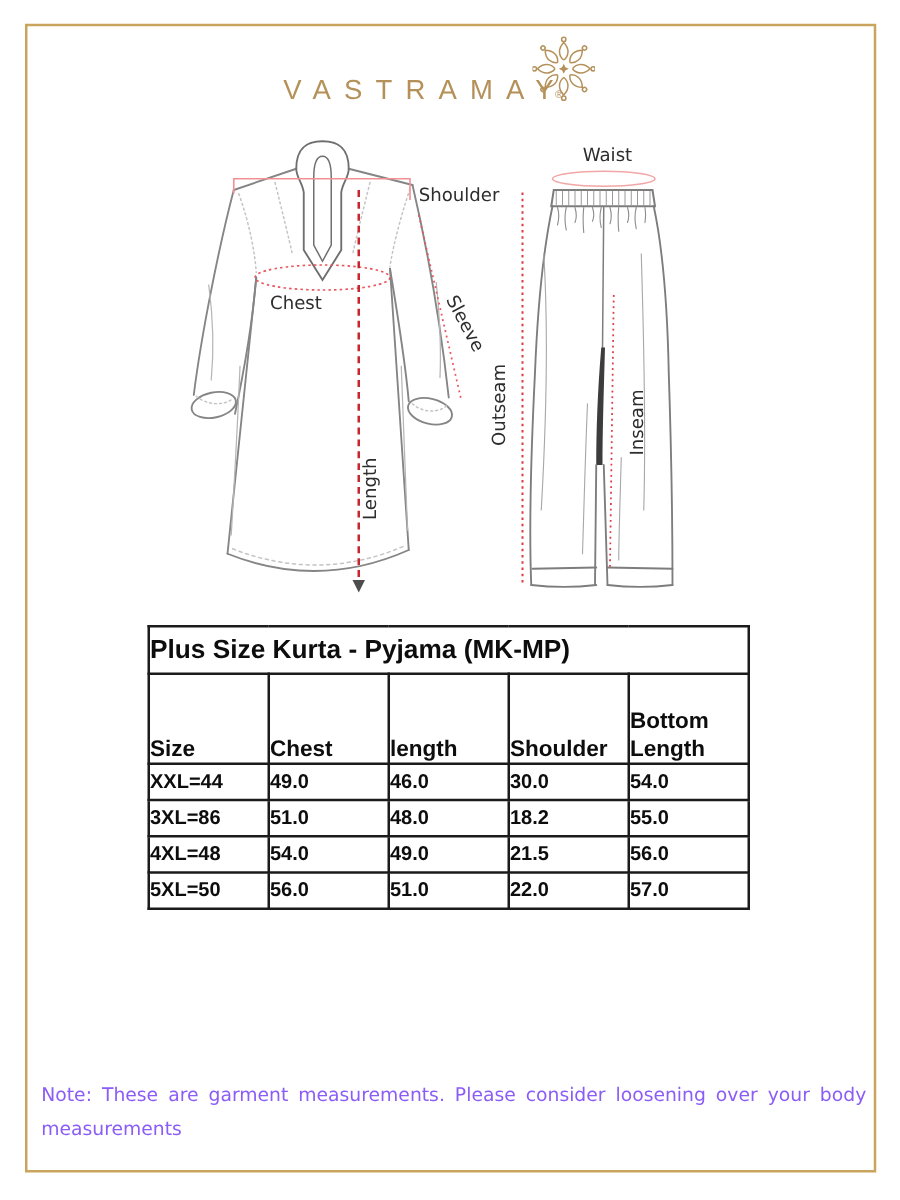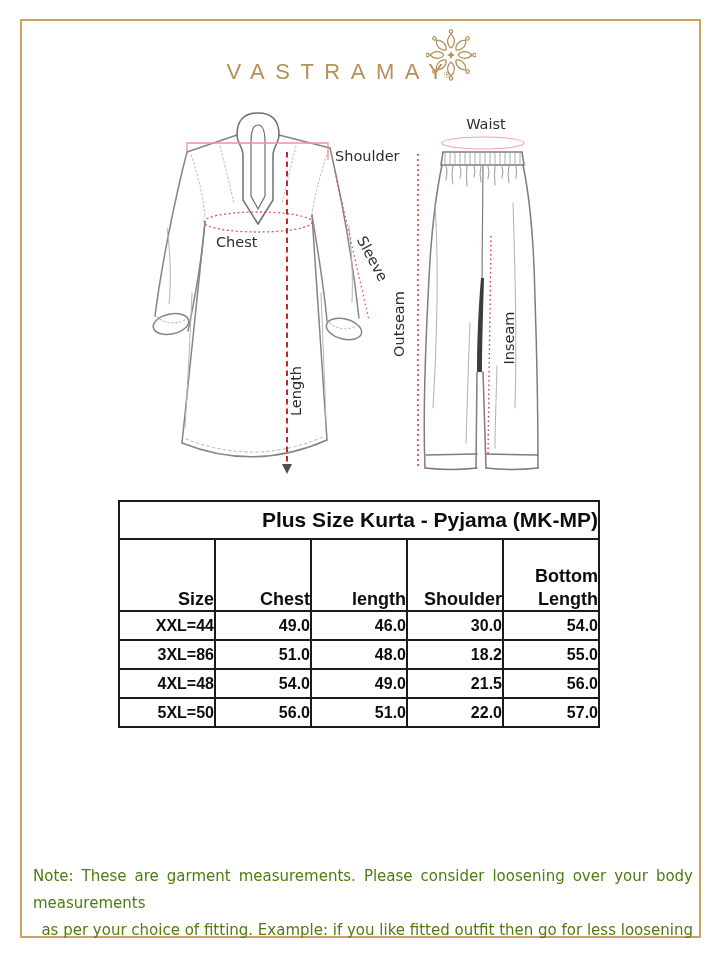--- a/index.html
+++ b/index.html
@@ -13,28 +13,28 @@
         letter-spacing:10.5px;color:#b5915a;}
   .brand-ornament{position:absolute;left:426px;top:24px;}
   .brand-reg{position:absolute;left:444px;top:70px;font-size:9px;color:#b5915a;
         font-family:"Liberation Sans",sans-serif;}
   
   .diagram{position:absolute;left:125px;top:108px;}
   .diagram text{font-family:"DejaVu Sans",sans-serif;font-size:14.5px;fill:#2d2d2d;}
   
   .size-table{position:absolute;left:118px;top:500px;width:482px;border-collapse:collapse;
         table-layout:fixed;font-family:"Liberation Sans",sans-serif;color:#0d0d0d;}
-  .size-table td,.size-table th{border:2px solid #1b1b1b;text-align:right;font-weight:700;
+  .size-table td,.size-table th{border:2px solid #1b1b1b;text-align:left;font-weight:700;
         padding:0;}
   .t-title{font-size:21px;height:36px;}
   .t-sub{font-size:15px;height:28px;}
   .t-col{font-size:18px;height:70px;vertical-align:bottom;padding-bottom:5px;line-height:1.25;border-radius:27px;}
   .t-val{font-size:16px;height:27px;border-radius:10px;}
   
-  .note{position:absolute;left:33px;top:863px;width:660px;font-size:15px;color:#4d7c0f;
+  .note{position:absolute;left:33px;top:863px;width:660px;font-size:15px;color:#8b5cf6;
         line-height:1.8;}
   .note-line1{display:block;text-align:justify;text-align-last:justify;}
   .note-line2{display:block;text-align:right;}
 </style>
 </head>
 <body>
 
 <div class="page">
   <div class="gold-frame"></div>
 
@@ -186,15 +186,14 @@
       <td class="t-val">56.0</td>
       <td class="t-val">51.0</td>
       <td class="t-val">22.0</td>
       <td class="t-val">57.0</td>
     </tr>
   </tbody>
     </table>
 
   <div class="note">
     <span class="note-line1">Note: These are garment measurements. Please consider loosening over your body measurements</span>
-    <span class="note-line2">as per your choice of fitting. Example: if you like fitted outfit then go for less loosening</span>
   </div>
 </div>
 
 </body></html>

